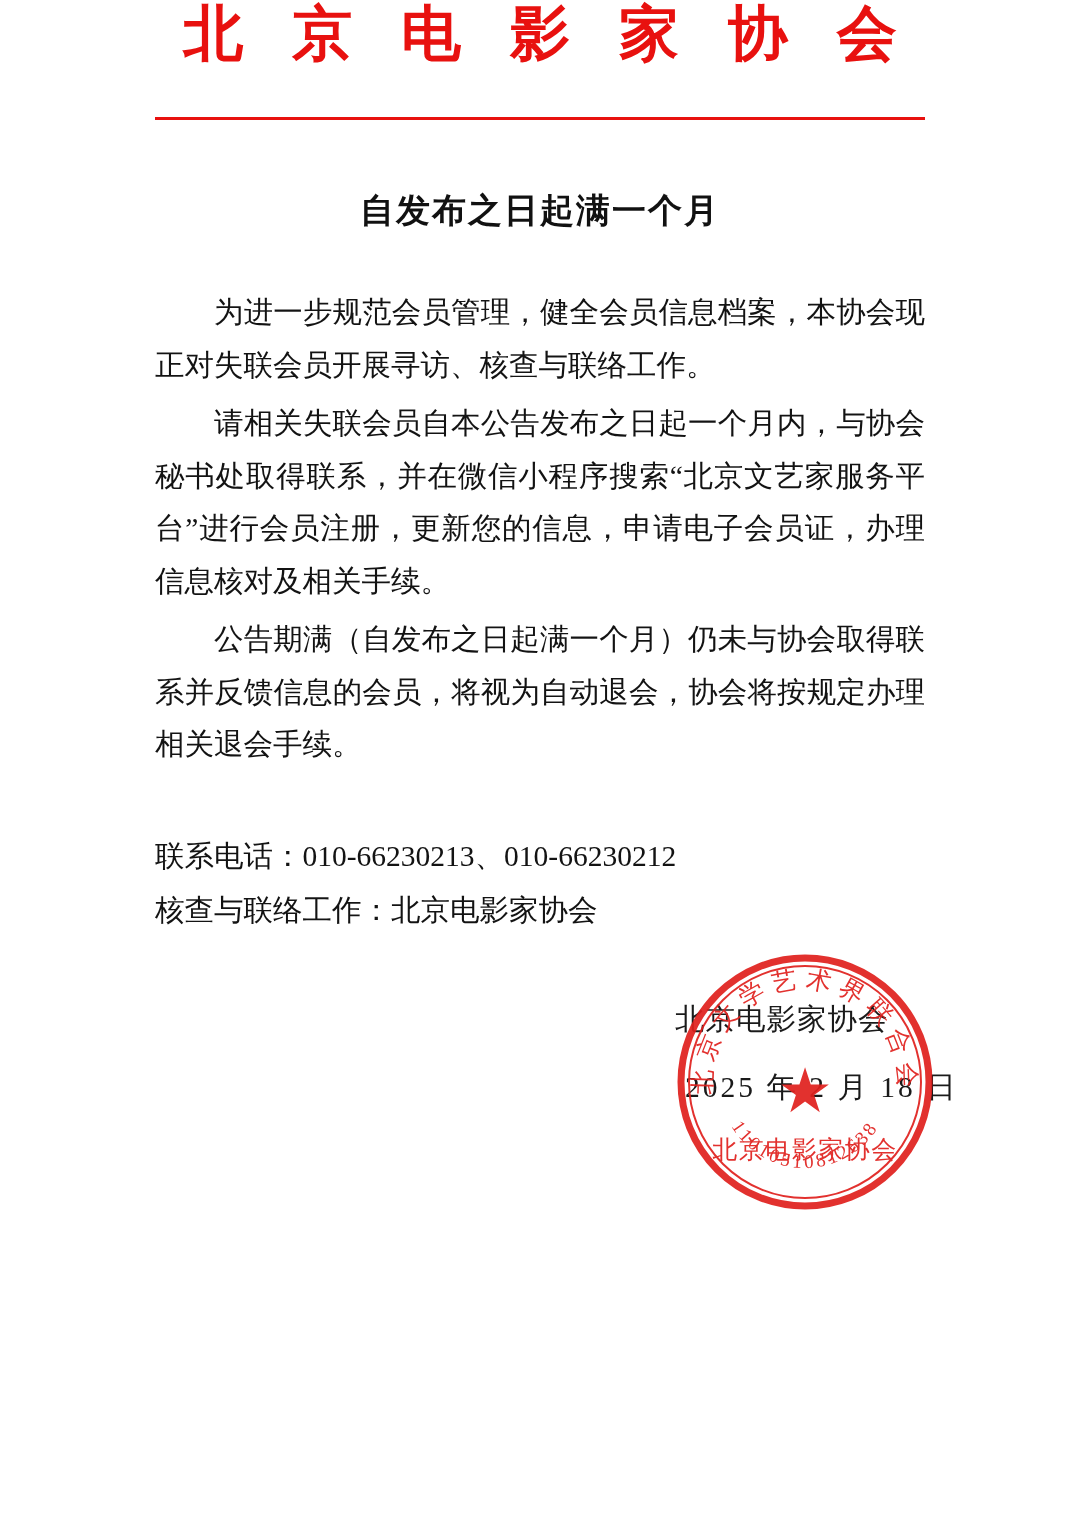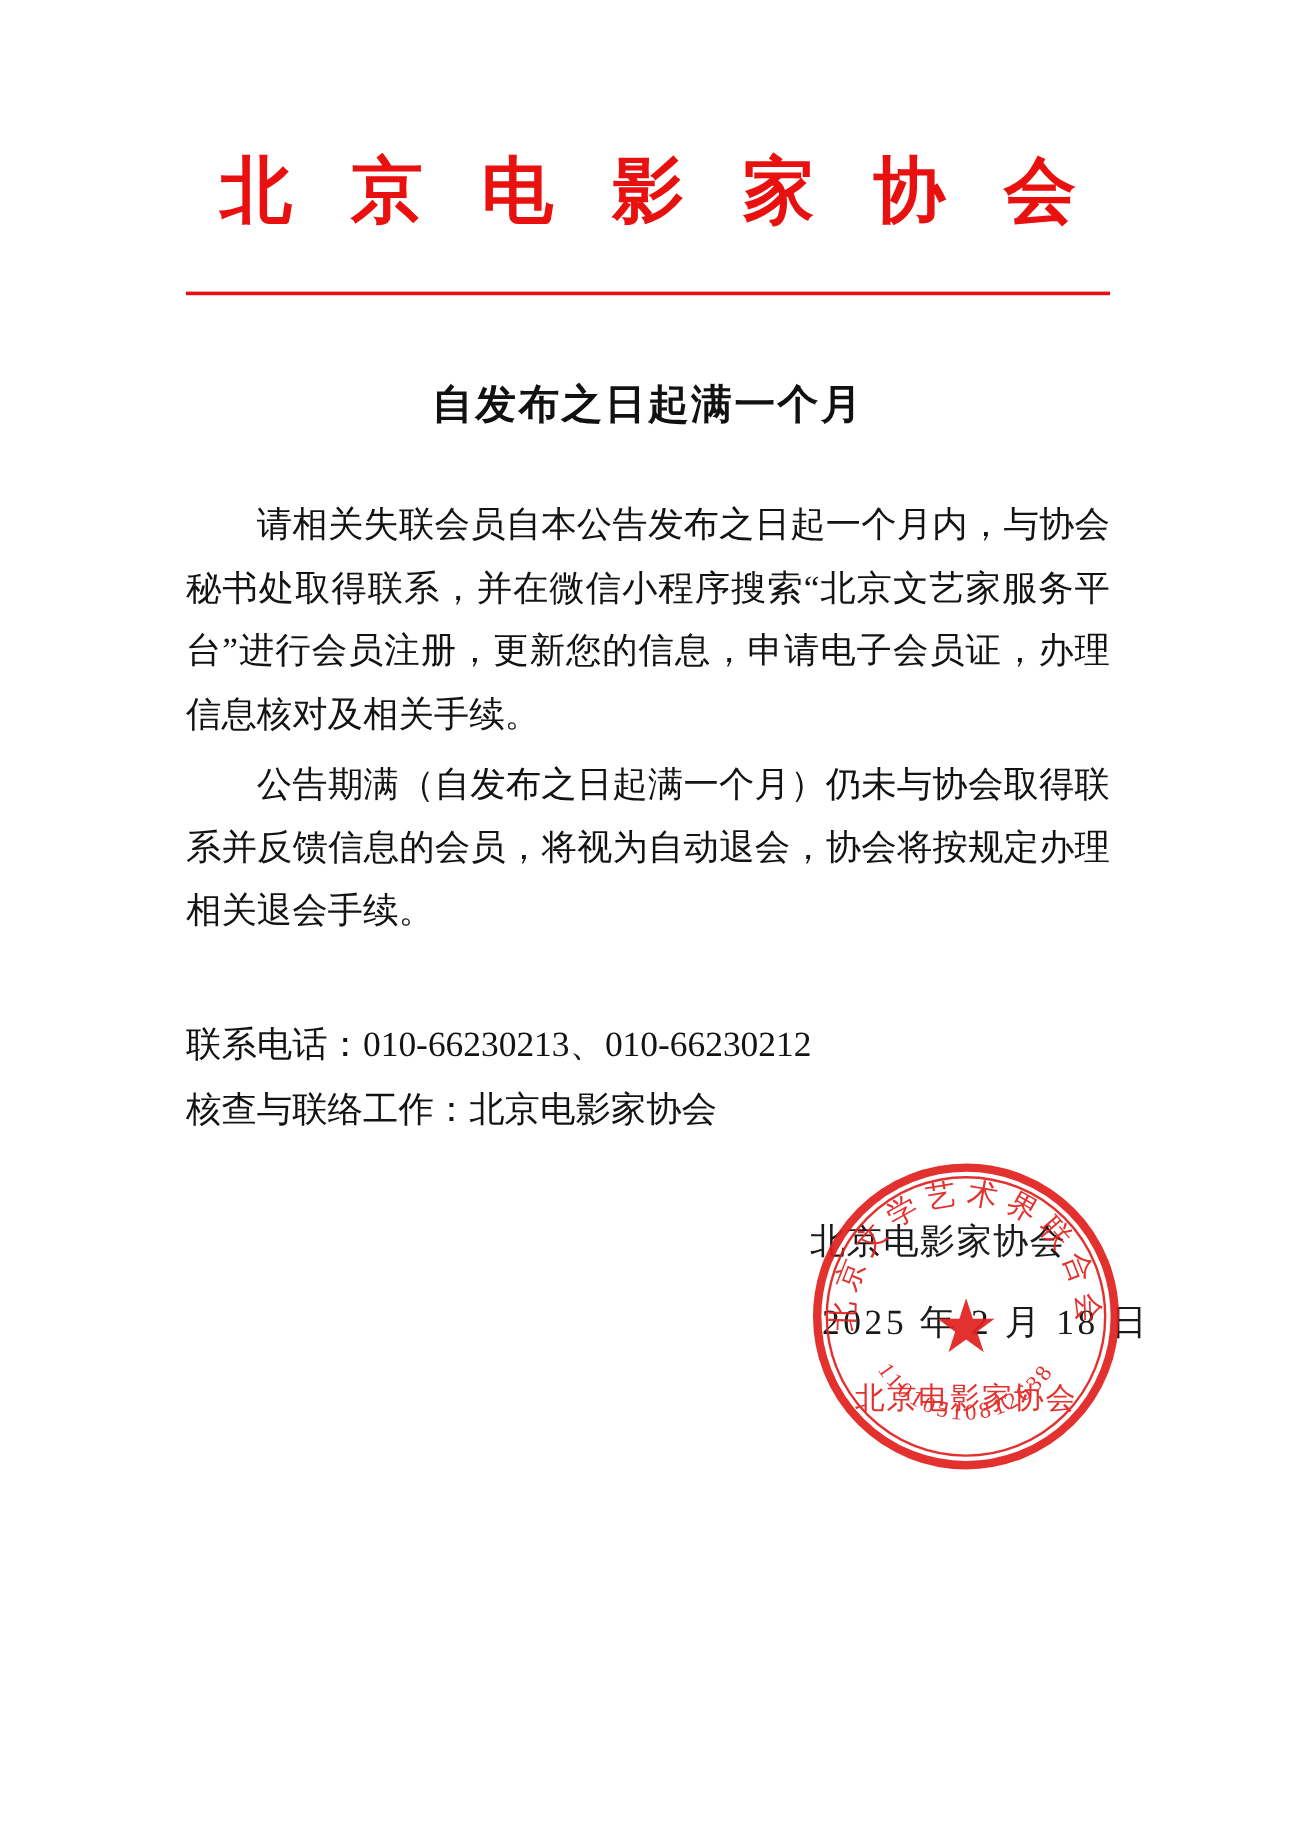--- a/index.html
+++ b/index.html
@@ -18,21 +18,20 @@
   .page {
     position: relative;
     width: 1080px;
     height: 1527px;
     box-sizing: border-box;
     padding: 0 155px;
   }
 
   
   .letterhead {
-    padding-top: 126px;
   }
   .org-title {
     font-family: "DejaVu Serif", serif;
     font-weight: bold;
     color: #e8110f;
     font-size: 60px;
     letter-spacing: 14px;
     text-align: center;
     line-height: 1.1;
     white-space: nowrap;
@@ -132,20 +131,21 @@
 <div class="page">
 
   <div class="letterhead">
     <div class="org-title">北 京 电 影 家 协 会</div>
     <div class="letterhead-rule"></div>
   </div>
 
   <div class="doc-title">自发布之日起满一个月</div>
 
   <div class="body-block">
+    <p>为进一步规范会员管理，健全会员信息档案，本协会现正对失联会员开展寻访、核查与联络工作。</p>
     <p>请相关失联会员自本公告发布之日起一个月内，与协会秘书处取得联系，并在微信小程序搜索“北京文艺家服务平台”进行会员注册，更新您的信息，申请电子会员证，办理信息核对及相关手续。</p>
     <p>公告期满（自发布之日起满一个月）仍未与协会取得联系并反馈信息的会员，将视为自动退会，协会将按规定办理相关退会手续。</p>
   </div>
 
   <div class="contact-block">
     <div>联系电话：010-66230213、010-66230212</div>
     <div>核查与联络工作：北京电影家协会</div>
   </div>
 
   <div class="sign-area">

